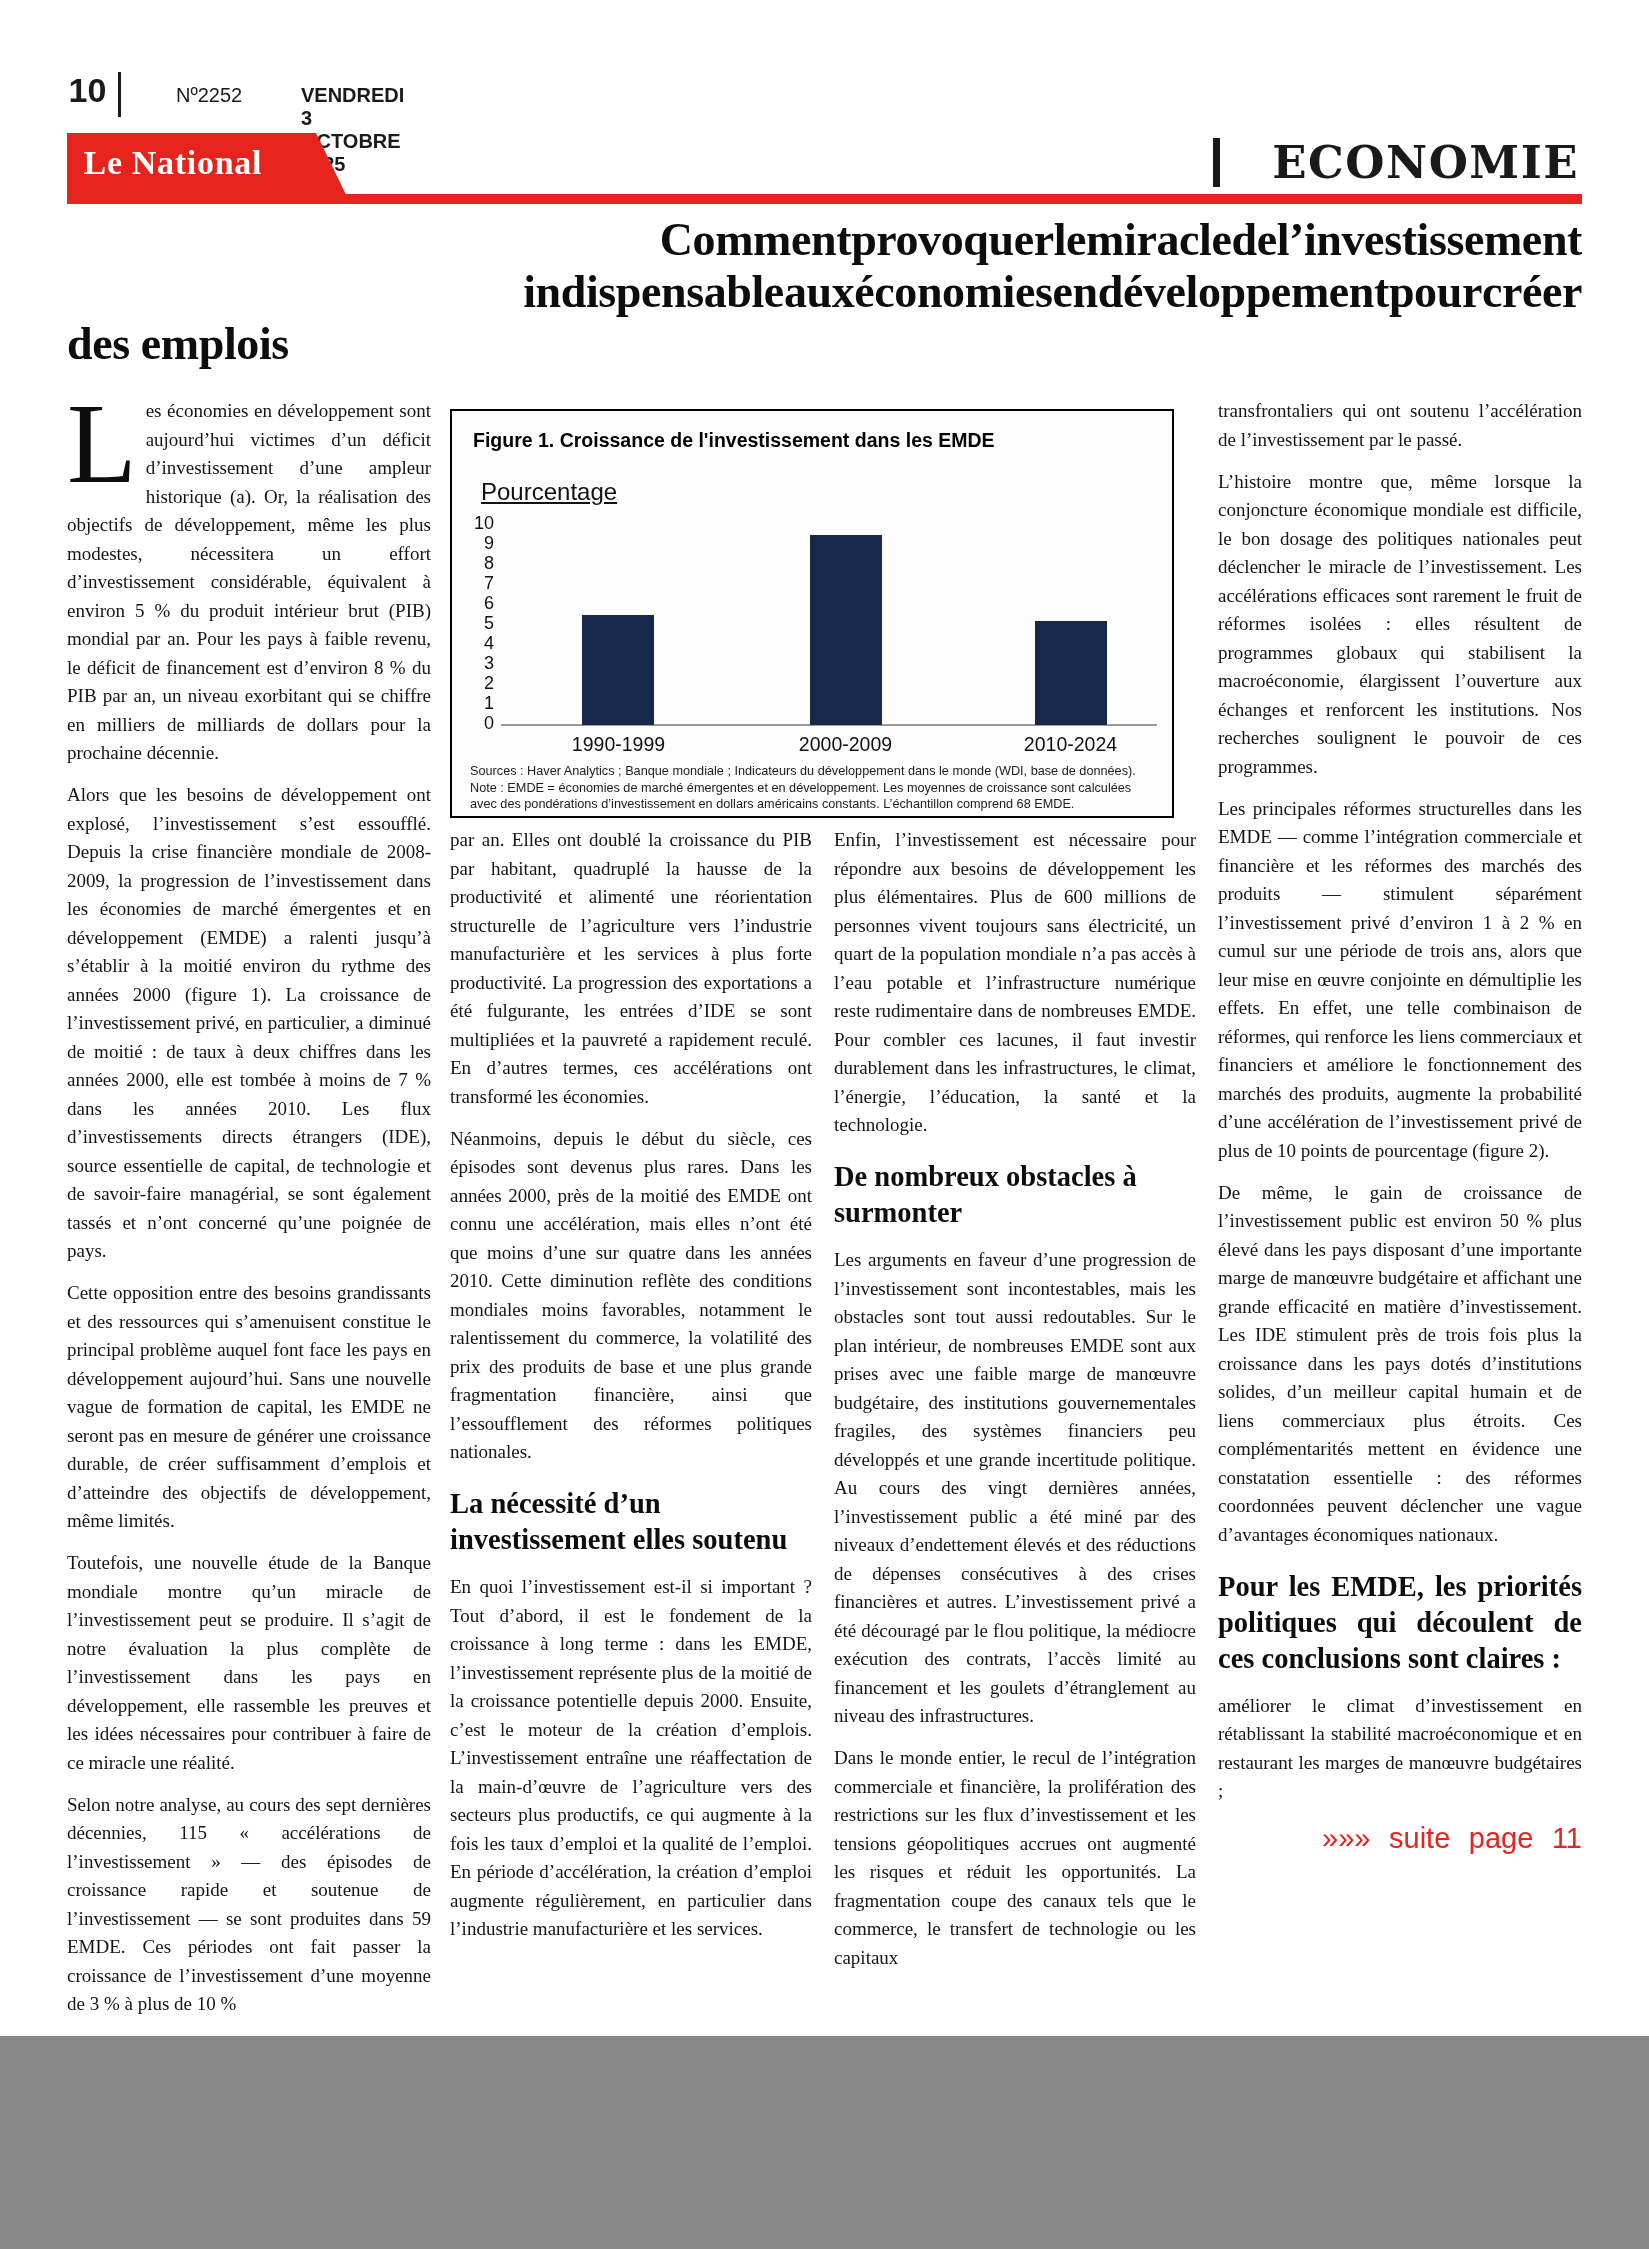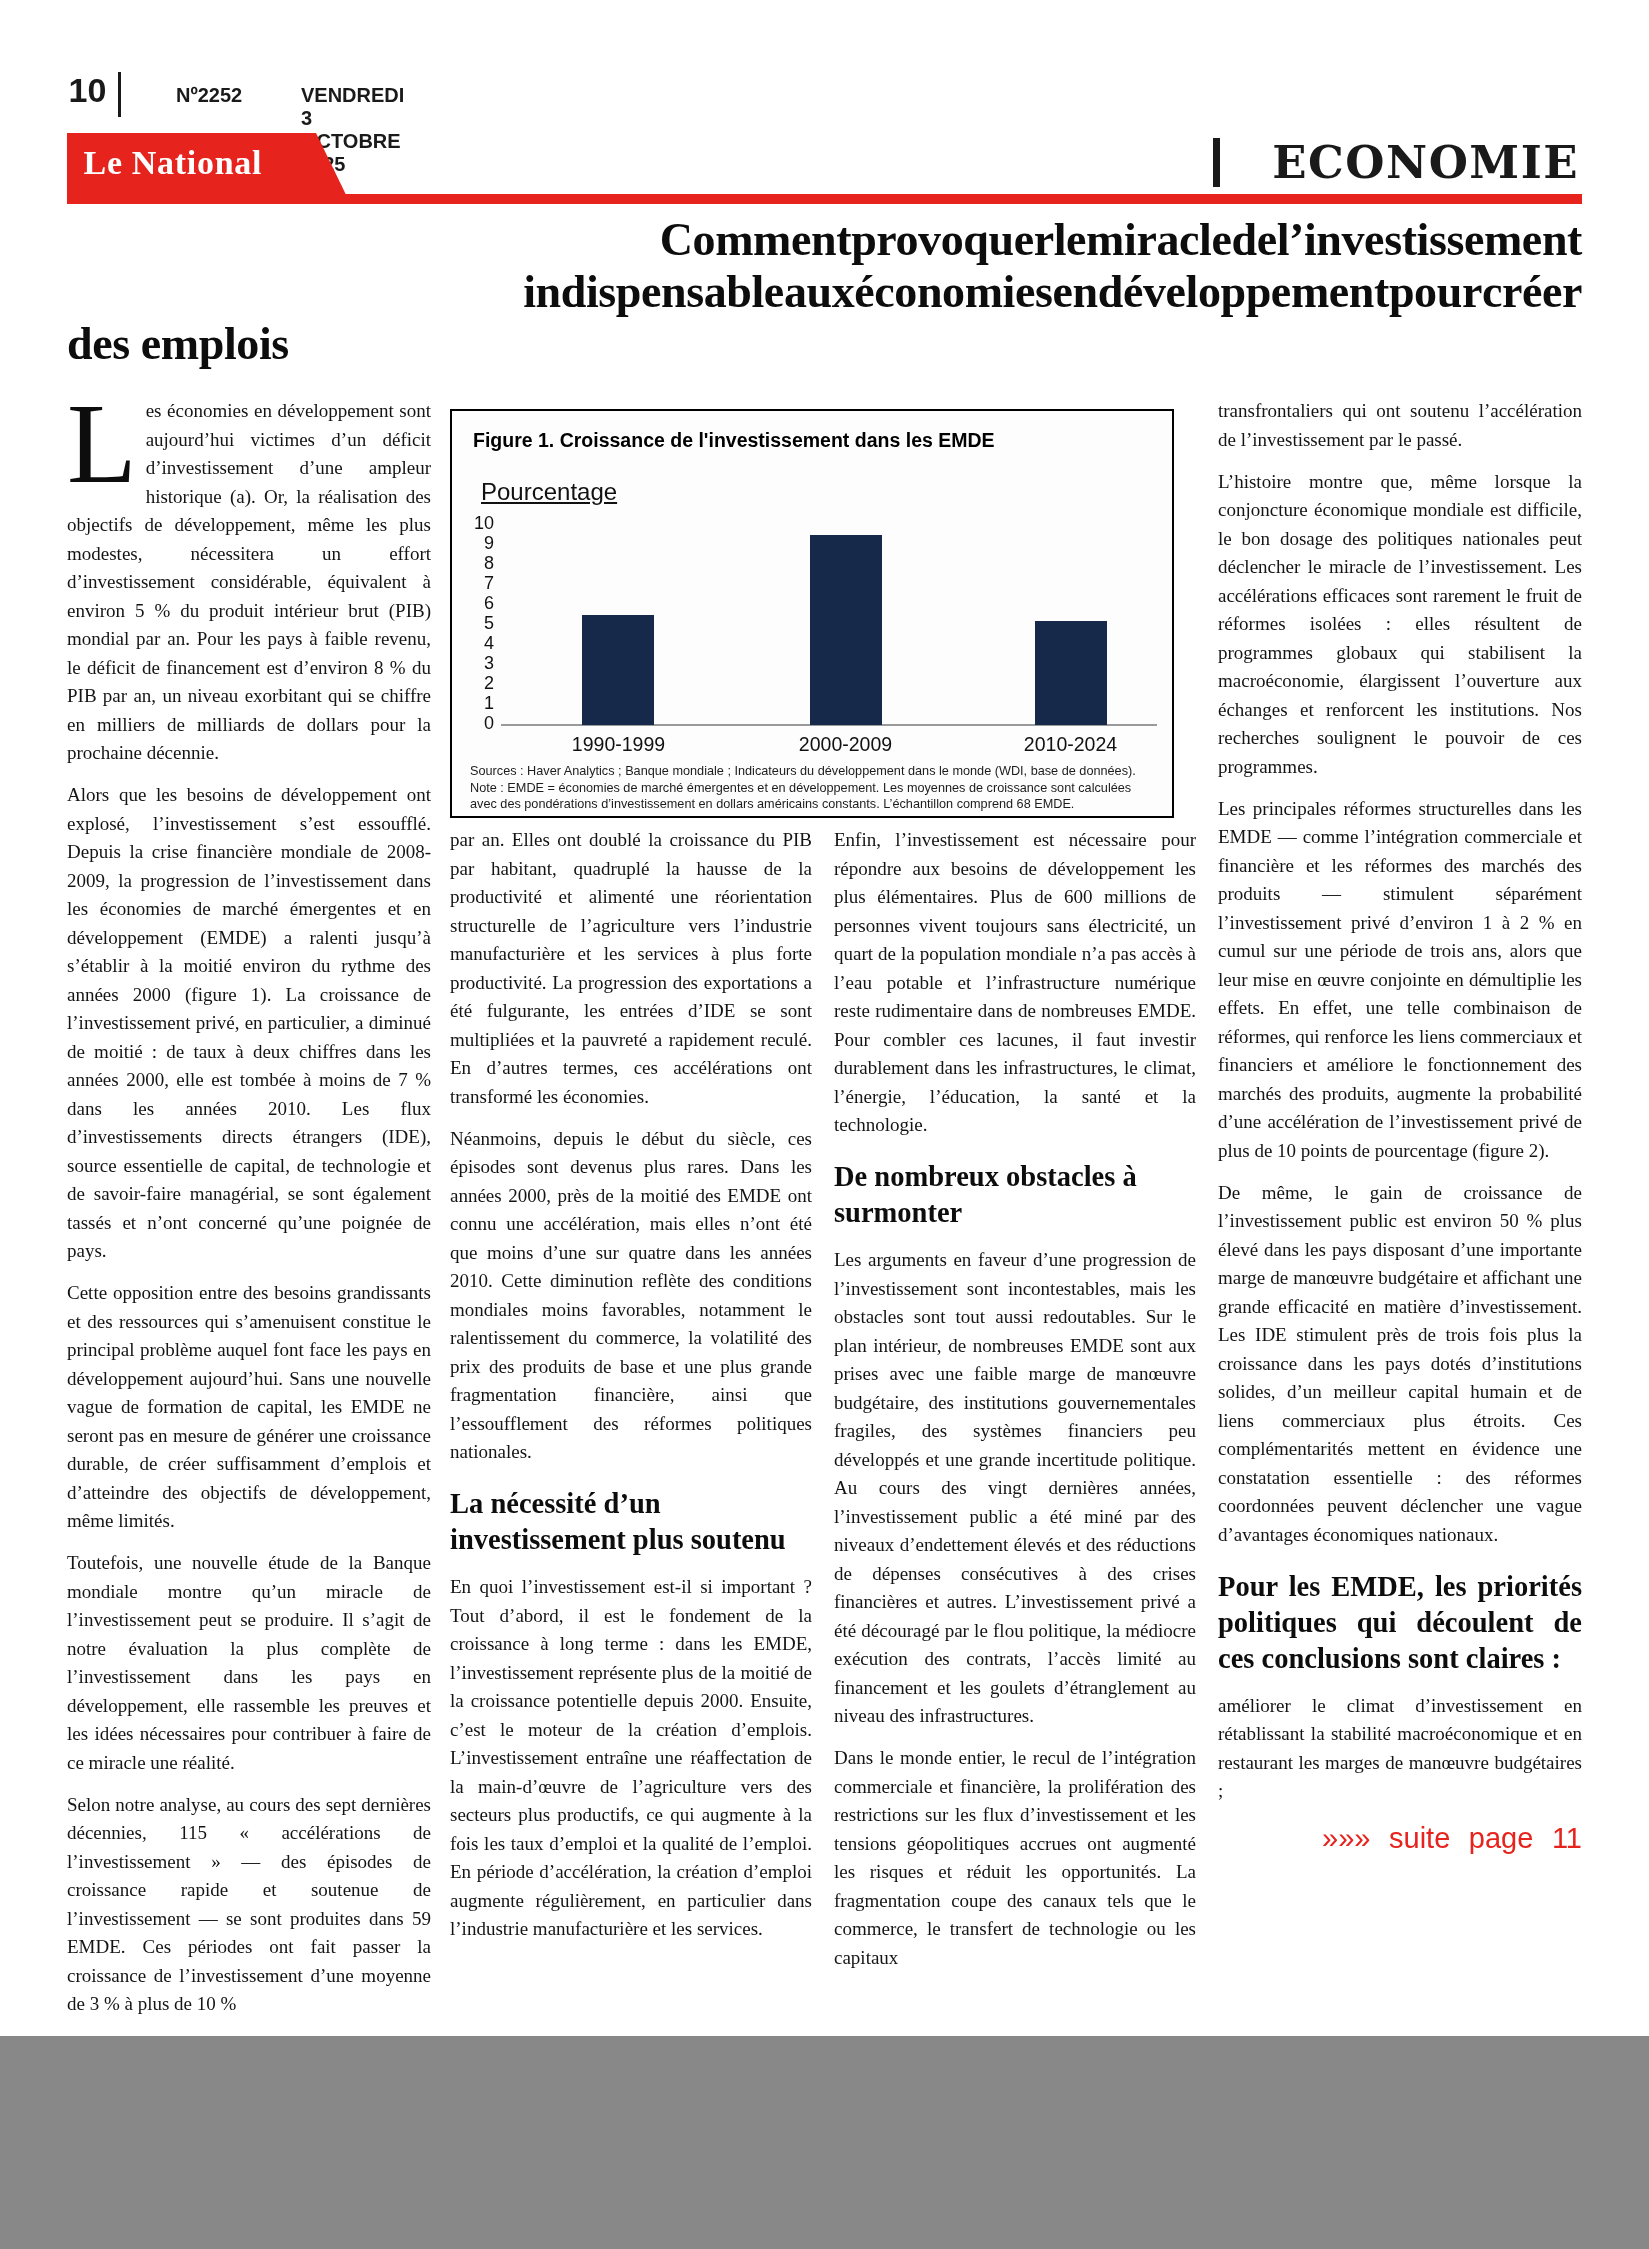--- a/index.html
+++ b/index.html
@@ -5,21 +5,21 @@
   html,body{margin:0;padding:0;background:#888;}
   .page{position:relative;width:1650px;height:2036px;background:#ffffff;overflow:hidden;
         font-family:"Liberation Serif", serif;color:#111;}
 
   
   .top-row{position:absolute;left:67px;top:73px;height:42px;}
   .pgnum{position:absolute;left:1.5px;top:0;font-family:"Liberation Sans",sans-serif;
          font-weight:bold;font-size:34px;line-height:34px;color:#1a1a1a;}
   .pg-divider{position:absolute;left:51px;top:-1.5px;width:3px;height:45px;background:#1a1a1a;}
   .issue{position:absolute;left:109px;top:10.5px;font-family:"Liberation Sans",sans-serif;
-         font-weight:bold;font-size:20px;color:#1a1a1a;}
+         font-weight:normal;font-size:20px;color:#1a1a1a;}
   .date{position:absolute;left:234px;top:10.5px;font-family:"Liberation Sans",sans-serif;
         font-weight:bold;font-size:20px;color:#1a1a1a;word-spacing:18px;}
 
   .masthead{position:absolute;left:67px;top:133px;width:283px;height:70px;background:var(--accent);
             clip-path:polygon(0 0,88% 0,100% 100%,0 100%);text-align:right;}
   .masthead span{position:absolute;left:16.5px;top:10.5px;color:#fff;font-weight:bold;
                  font-size:34px;letter-spacing:0.7px;font-family:"Liberation Serif",serif;}
   .red-strip{position:absolute;left:67px;top:194px;width:1515px;height:9.7px;background:var(--accent);}
   .section-divider{position:absolute;left:1213px;top:138px;width:6.7px;height:49px;background:#1a1a1a;}
   .section{position:absolute;right:71px;top:136px;font-family:"DejaVu Serif",serif;
@@ -131,21 +131,21 @@
       <span class="xtick" style="left: 84px;">1990-1999</span>
       <div class="bar" style="left: 358px; height: 190px; bottom: 91px; background: rgb(22, 41, 74);"></div>
       <span class="xtick" style="left: 311px;">2000-2009</span>
       <div class="bar" style="left: 583px; height: 104px; bottom: 91px; background: rgb(22, 41, 74);"></div>
       <span class="xtick" style="left: 536px;">2010-2024</span>
     </div>
 
   <div class="col col2">
     <p>par an. Elles ont doublé la croissance du PIB par habitant, quadruplé la hausse de la productivité et alimenté une réorientation structurelle de l’agriculture vers l’industrie manufacturière et les services à plus forte productivité. La progression des exportations a été fulgurante, les entrées d’IDE se sont multipliées et la pauvreté a rapidement reculé. En d’autres termes, ces accélérations ont transformé les économies.</p>
     <p>Néanmoins, depuis le début du siècle, ces épisodes sont devenus plus rares. Dans les années 2000, près de la moitié des EMDE ont connu une accélération, mais elles n’ont été que moins d’une sur quatre dans les années 2010. Cette diminution reflète des conditions mondiales moins favorables, notamment le ralentissement du commerce, la volatilité des prix des produits de base et une plus grande fragmentation financière, ainsi que l’essoufflement des réformes politiques nationales.</p>
-    <h2 class="subhead">La nécessité d’un investissement plus soutenu</h2>
+    <h2 class="subhead">La nécessité d’un investissement elles soutenu</h2>
     <p>En quoi l’investissement est-il si important ? Tout d’abord, il est le fondement de la croissance à long terme : dans les EMDE, l’investissement représente plus de la moitié de la croissance potentielle depuis 2000. Ensuite, c’est le moteur de la création d’emplois. L’investissement entraîne une réaffectation de la main-d’œuvre de l’agriculture vers des secteurs plus productifs, ce qui augmente à la fois les taux d’emploi et la qualité de l’emploi. En période d’accélération, la création d’emploi augmente régulièrement, en particulier dans l’industrie manufacturière et les services.</p>
   </div>
 
   <div class="col col3">
     <p>Enfin, l’investissement est nécessaire pour répondre aux besoins de développement les plus élémentaires. Plus de 600 millions de personnes vivent toujours sans électricité, un quart de la population mondiale n’a pas accès à l’eau potable et l’infrastructure numérique reste rudimentaire dans de nombreuses EMDE. Pour combler ces lacunes, il faut investir durablement dans les infrastructures, le climat, l’énergie, l’éducation, la santé et la technologie.</p>
     <h2 class="subhead">De nombreux obstacles à surmonter</h2>
     <p>Les arguments en faveur d’une progression de l’investissement sont incontestables, mais les obstacles sont tout aussi redoutables. Sur le plan intérieur, de nombreuses EMDE sont aux prises avec une faible marge de manœuvre budgétaire, des institutions gouvernementales fragiles, des systèmes financiers peu développés et une grande incertitude politique. Au cours des vingt dernières années, l’investissement public a été miné par des niveaux d’endettement élevés et des réductions de dépenses consécutives à des crises financières et autres. L’investissement privé a été découragé par le flou politique, la médiocre exécution des contrats, l’accès limité au financement et les goulets d’étranglement au niveau des infrastructures.</p>
     <p>Dans le monde entier, le recul de l’intégration commerciale et financière, la prolifération des restrictions sur les flux d’investissement et les tensions géopolitiques accrues ont augmenté les risques et réduit les opportunités. La fragmentation coupe des canaux tels que le commerce, le transfert de technologie ou les capitaux</p>
   </div>
 

